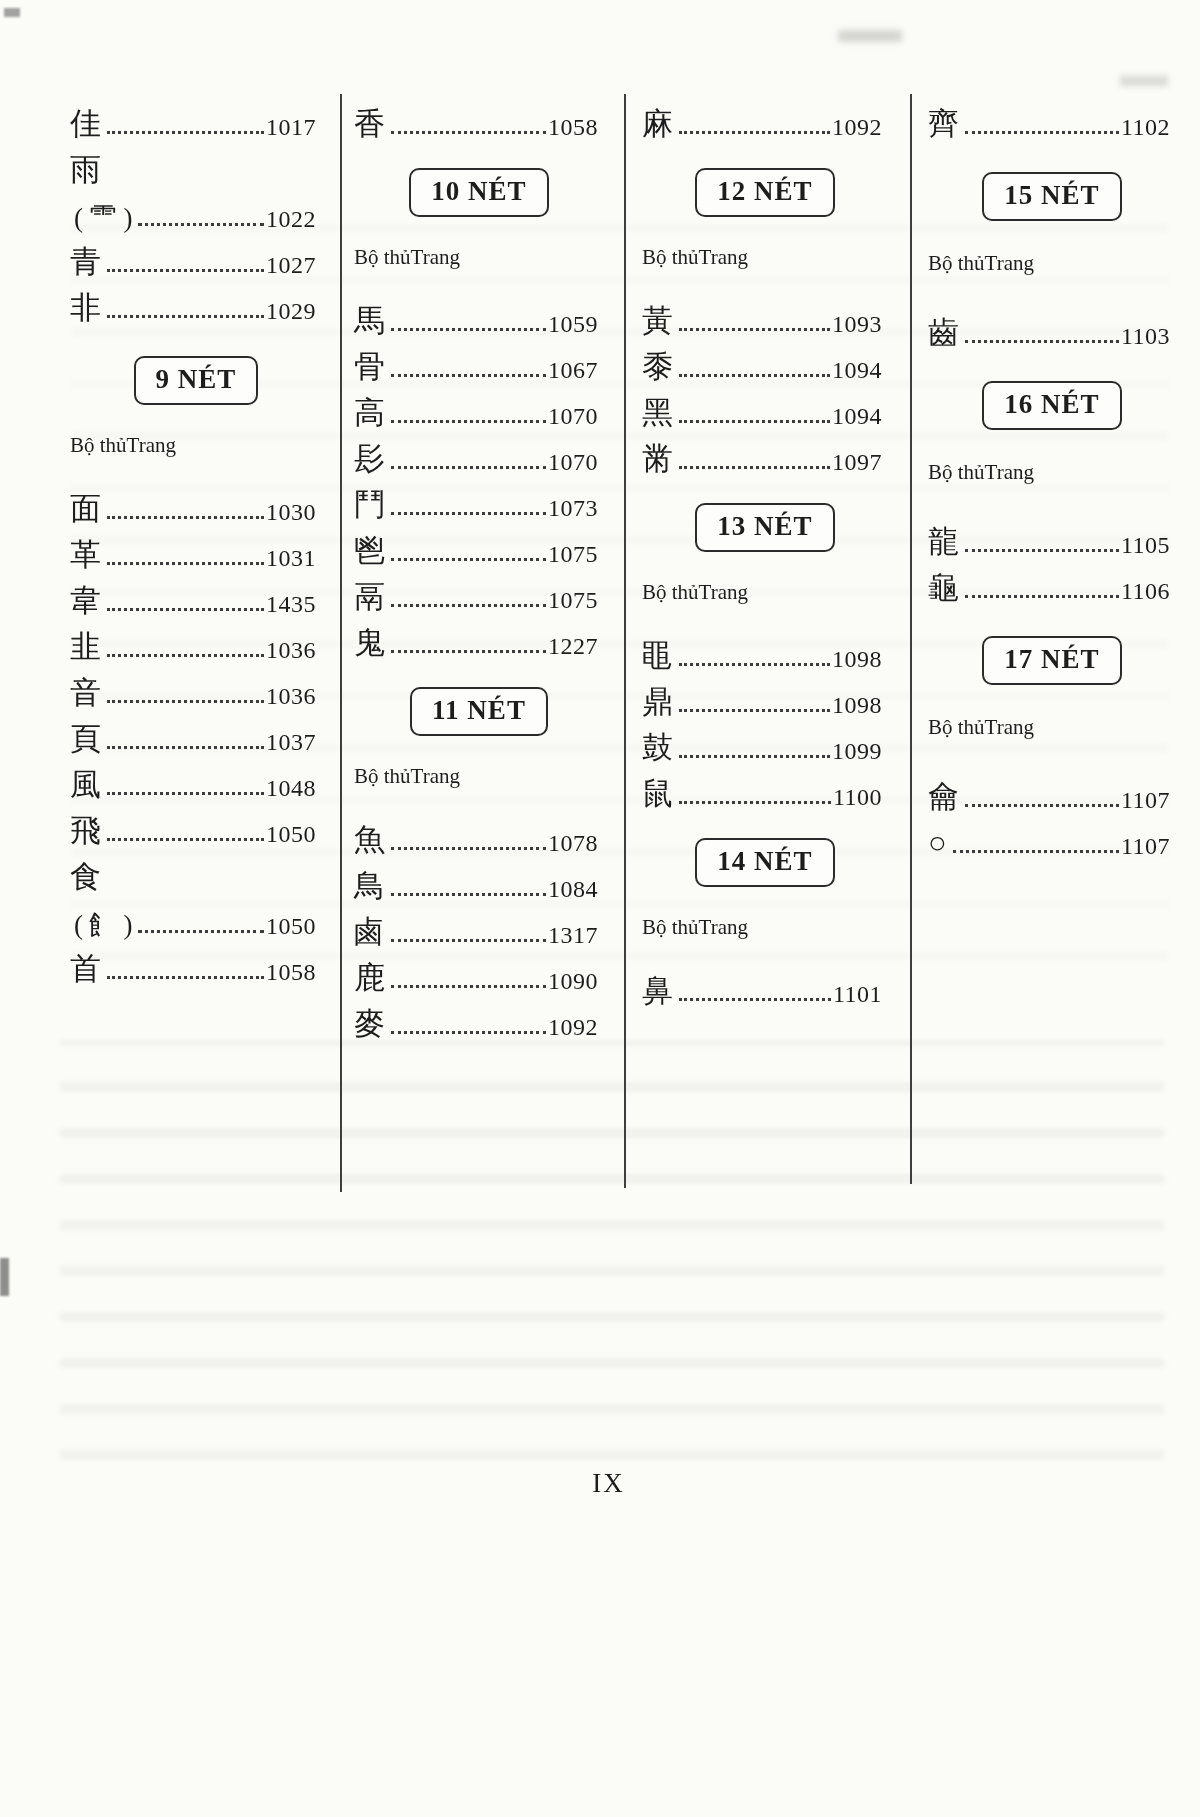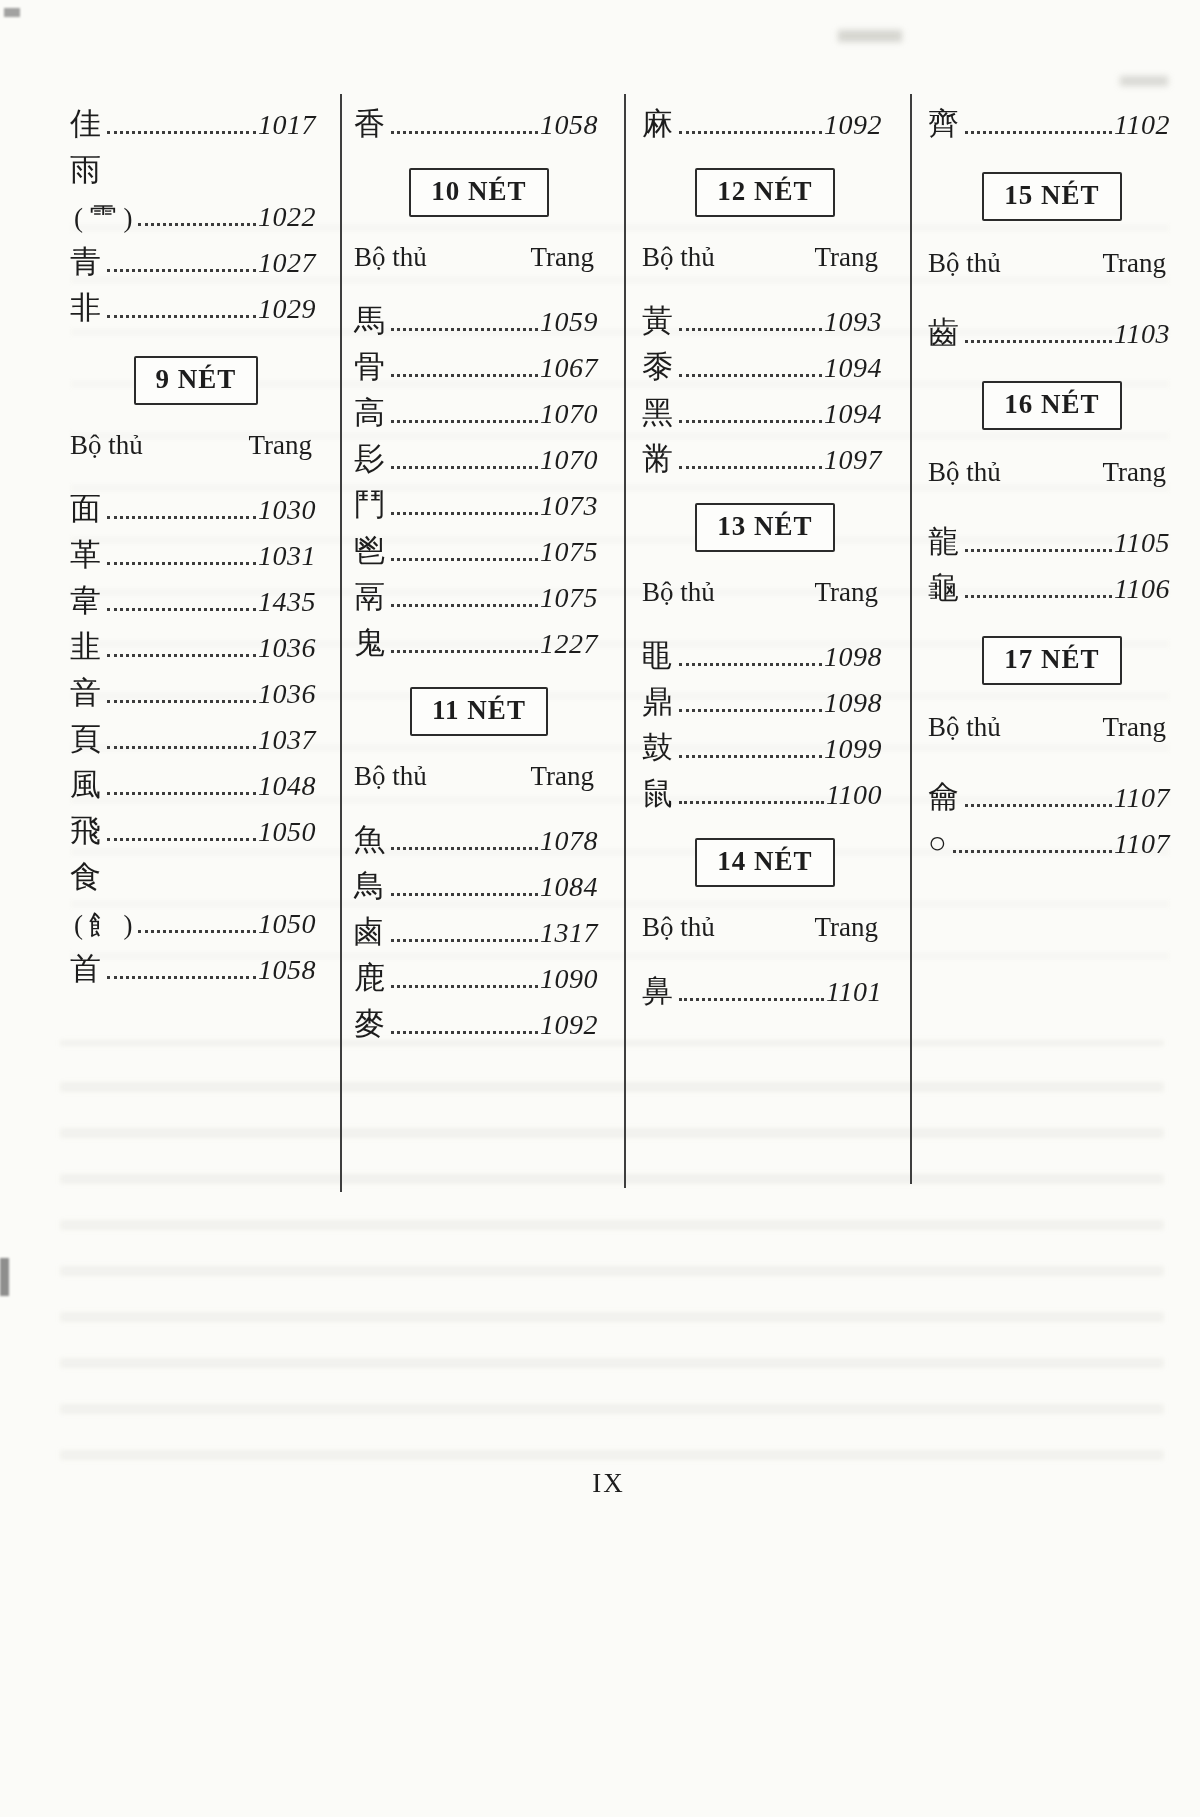--- a/index.html
+++ b/index.html
@@ -37,42 +37,42 @@
   #c4 { left:928px; width:248px; }
 
   .divider { position:absolute; top:94px; width:2px; background:#3e3e3e; }
   #d1 { left:340px; height:1098px; }
   #d2 { left:624px; height:1094px; }
   #d3 { left:910px; height:1090px; }
 
   .entry { display:flex; align-items:flex-end; height:46px; padding-right:6px; }
   .char  { font-size:31px; line-height:1.15; white-space:nowrap; }
   .leader{ flex:1; border-bottom:3.2px dotted #3c3c3c; margin:0 2px 8px 6px; min-width:24px; }
-  .pg    { font-size:28px; line-height:1; padding-bottom:3px; letter-spacing:.5px; white-space:nowrap;font-style:italic; }
+  .pg    { font-size:24px; line-height:1; padding-bottom:3px; letter-spacing:.5px; white-space:nowrap; }
   .variant { padding-left:4px; }
   .variant .variant-glyph { font-size:27px; }
 
   .net-box {
     width:max-content;
     margin:26px auto 20px;
     border:2.5px solid #2b2b2b;
-    border-radius:2px;
+    border-radius:10px;
     padding:6px 20px 8px;
     font-weight:bold;
     font-size:27px;
     letter-spacing:1px;
     background:#fdfdfb;
   }
   #c1 .net-box { margin-top:30px; }
   #c4 .net-box { margin:30px auto 22px; }
 
   .head {
-    display:flex; justify-content:space-between; align-items:center;
+    display:flex; align-items:center;
     height:40px; margin:16px 0 16px; padding-right:10px;
-    font-size:27px;
+    font-size:21px;
   }
   #c4 .head { margin-bottom:22px; }
 
   .page-number {
     position:absolute; left:17px; right:0; top:1468px;
     text-align:center; font-size:27px; letter-spacing:2px;
   }
 </style>
 </head>
 <body>

